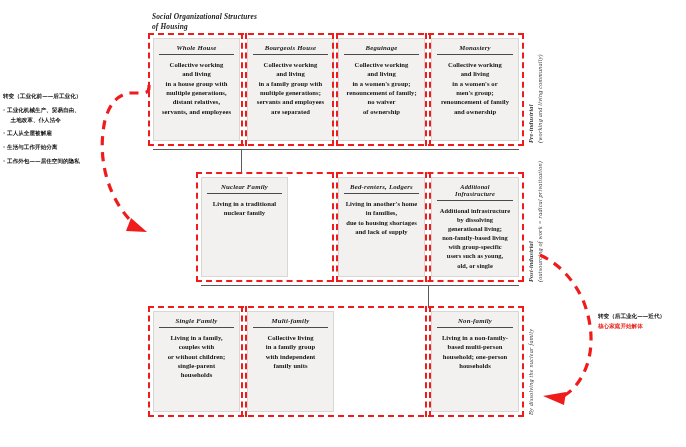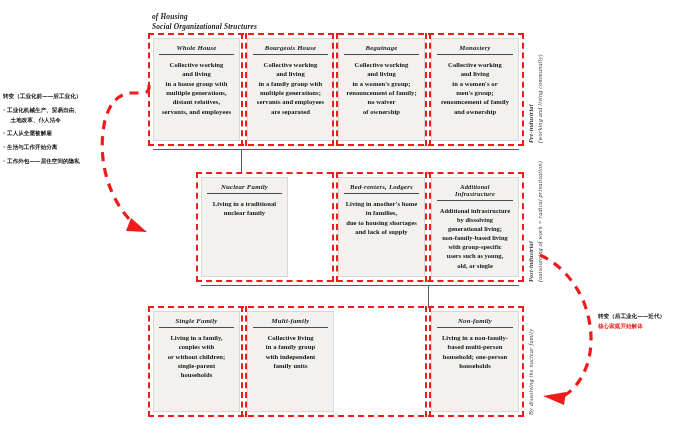--- a/index.html
+++ b/index.html
@@ -129,22 +129,22 @@
     width: 686px; height: 447px;
     pointer-events: none;
   }
 </style>
 </head>
 <body>
 
 <div id="stage">
 
   <div class="diagram-title">
+    <div>Social Organizational Structures</div>
     <div>of Housing</div>
-    <div>Social Organizational Structures</div>
   </div>
 
   <div class="row-frame" style="left:148px; top:33px; width:376px; height:113px;"></div>
 
   <div class="box" style="left:153px; top:38px; width:87px; height:103px;">
     <div class="box-head">Whole House</div>
     <div class="box-body">
       <span class="ln">Collective working</span>
       <span class="ln">and living</span>
       <span class="ln">in a house group with</span>

